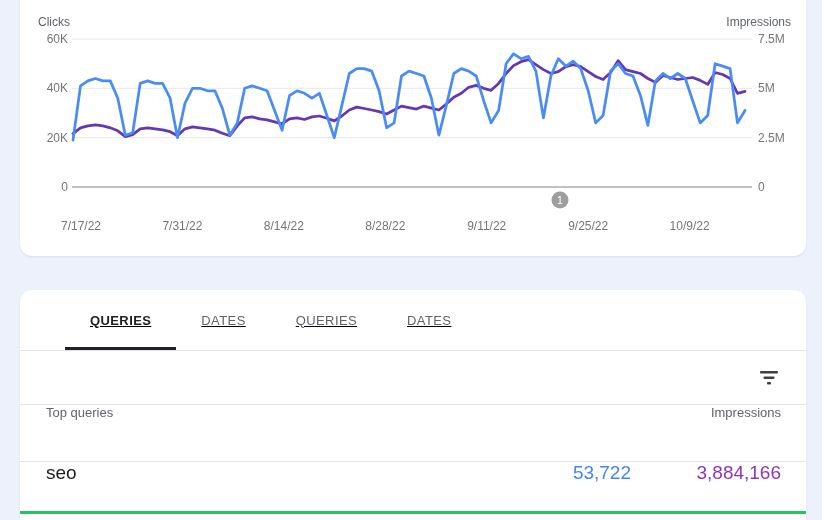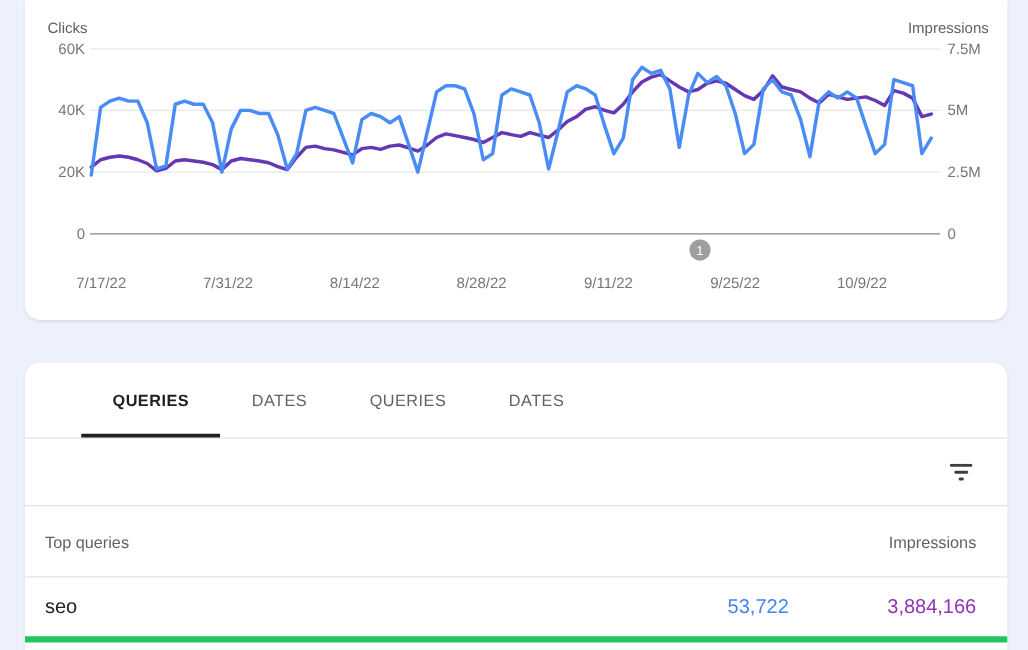--- a/index.html
+++ b/index.html
@@ -13,45 +13,45 @@
     position:absolute;left:20px;width:786px;background:#ffffff;
     box-shadow:0 1px 2px rgba(60,64,67,.10);
   }
   .card-chart{top:0;height:256px;border-radius:0 0 12px 12px}
   .card-table{top:290px;height:230px;border-radius:12px 12px 0 0;overflow:hidden}
   svg text{font-family:"Liberation Sans","DejaVu Sans",sans-serif}
 
   
   .tabbar{
     display:flex;height:61px;padding-left:45px;box-sizing:border-box;
-    border-bottom:1px solid #e3e3e6;align-items:stretch;
+    border-bottom:1px solid #e3e3e6;align-items:stretch;text-decoration:underline;
   }
   .tab{
     position:relative;display:flex;align-items:center;padding:0 25px;
     font-size:13px;letter-spacing:.4px;color:#5f6368;cursor:pointer;white-space:nowrap;
   }
   .tab.active{color:#202124;font-weight:700}
   .tab.active::after{
     content:"";position:absolute;left:0;right:0;bottom:0;height:3px;background:#202124;
   }
 
   
   .filter-row{
     height:54px;display:flex;align-items:center;justify-content:flex-end;
     padding-right:22px;border-bottom:1px solid #e3e3e6;box-sizing:border-box;
   }
   .icon-btn{background:none;border:none;padding:6px;cursor:pointer;line-height:0}
 
   
   .thead-row,.trow{
-    display:flex;align-items:center;box-sizing:border-box;
-    padding:0 25px 0 16px;
+    display:flex;align-items:flex-start;box-sizing:border-box;
+    padding:0 25px 0 26px;
   }
   .thead-row{height:57px;border-bottom:1px solid #e3e3e6;font-size:13px;color:#5f6368}
-  .trow{height:52px;border-bottom:5px solid #22c55e;font-size:16px}
+  .trow{height:52px;border-bottom:3px solid #22c55e;font-size:19px}
   .col-query{flex:1;text-align:left}
   .col-clicks{width:150px;text-align:right}
   .col-imp{width:150px;text-align:right}
   .thead-row .col-clicks{color:#202124;font-weight:700;cursor:pointer}
   .thead-row .col-imp{cursor:pointer}
   .sort-arrow{font-weight:400;font-size:14px;margin-right:7px;color:#202124}
   .trow .col-query{color:#202124}
   .trow .col-clicks{color:#4285f4}
   .trow .col-imp{color:#9334b9}
 </style>

